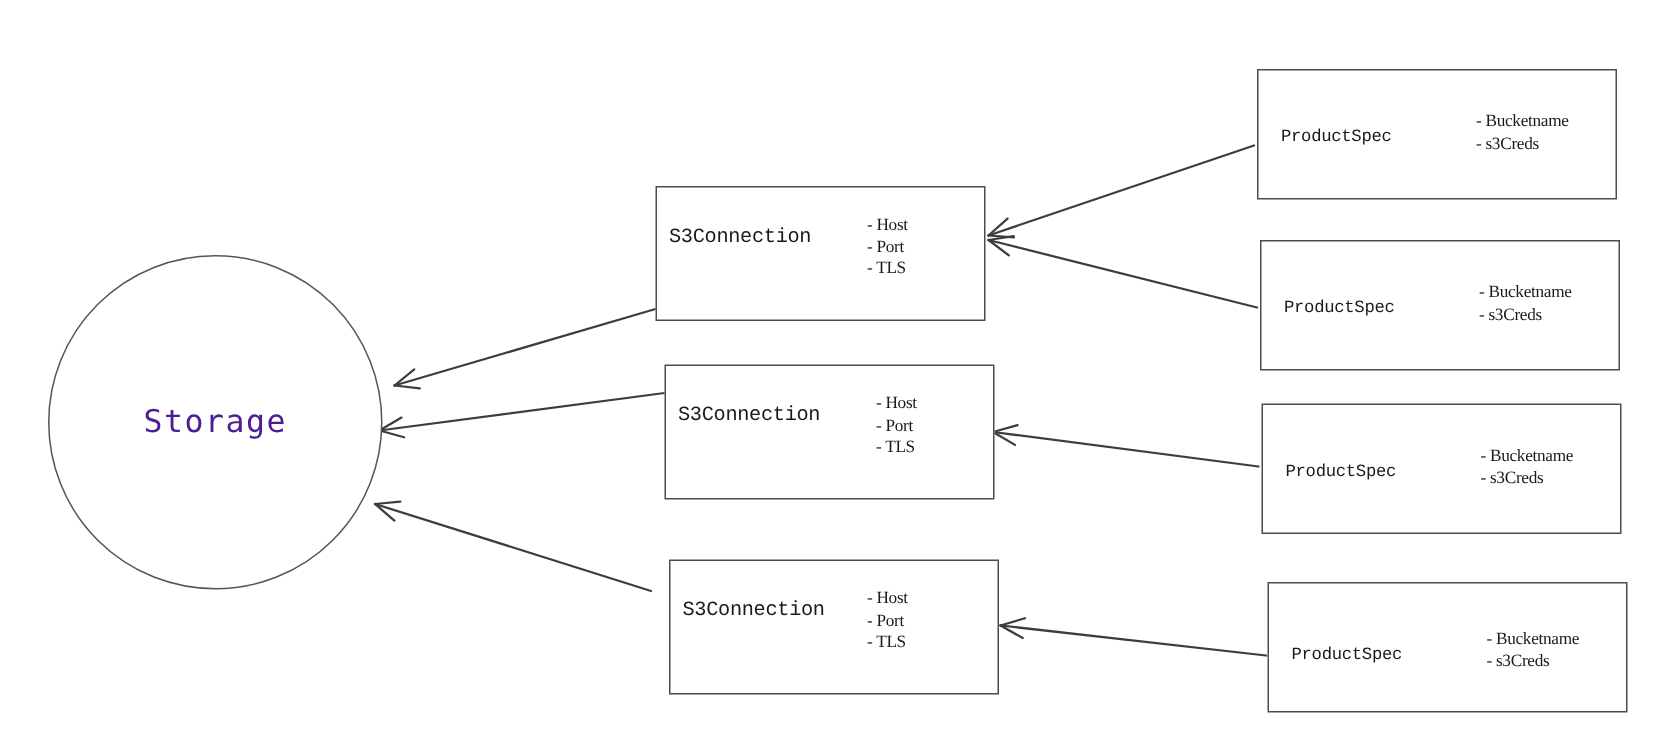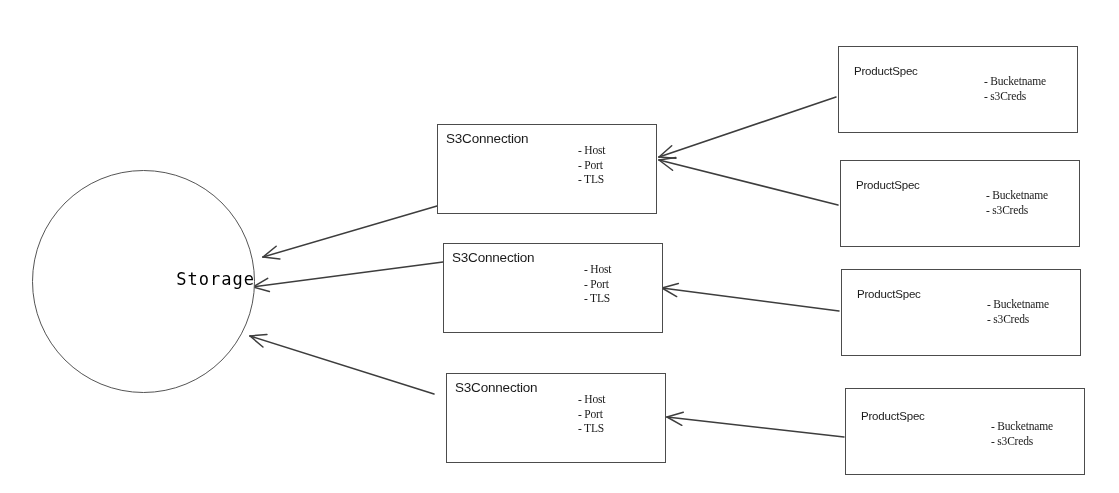--- a/index.html
+++ b/index.html
@@ -29,25 +29,26 @@
     pointer-events: none;
   }
   .node-box {
     position: absolute;
     box-sizing: border-box;
     border: 1.6px solid #4c4c4c;
     background: #ffffff;
   }
   .node-title {
     position: absolute;
-    font-family: Liberation Sans, sans-serif;
+    font-family: Liberation Mono, monospace;
     font-size: 13.5px;
     color: #1a1a1a;
     letter-spacing: -0.2px;
     white-space: nowrap;
+    margin-top: 20px;
   }
   .node-fields {
     position: absolute;
     font-family: Liberation Serif, serif;
     font-size: 11.5px;
     color: #1a1a1a;
     line-height: 14.5px;
     letter-spacing: -0.2px;
     white-space: nowrap;
   }
@@ -55,25 +56,25 @@
   .circle-node {
     position: absolute;
     box-sizing: border-box;
     border: 1.5px solid #555555;
     border-radius: 50%;
     background: #ffffff;
   }
   .circle-label {
     position: absolute;
     font-family: "DejaVu Sans Mono", monospace;
-    font-size: 17px;
-    color: #000000;
+    font-size: 21px;
+    color: #4c1d95;
     letter-spacing: 1px;
     white-space: nowrap;
-    text-align: right;
+    text-align: center;
   }
 </style>
 </head>
 <body>
 
 <div id="canvas">
 
   <svg class="edges" viewBox="0 0 1119 493" width="1119" height="493" xmlns="http://www.w3.org/2000/svg">
     <g id="arrow-group" fill="none" stroke="#3d3d3d" stroke-width="1.5" stroke-linecap="round" stroke-linejoin="round">
         <g>

